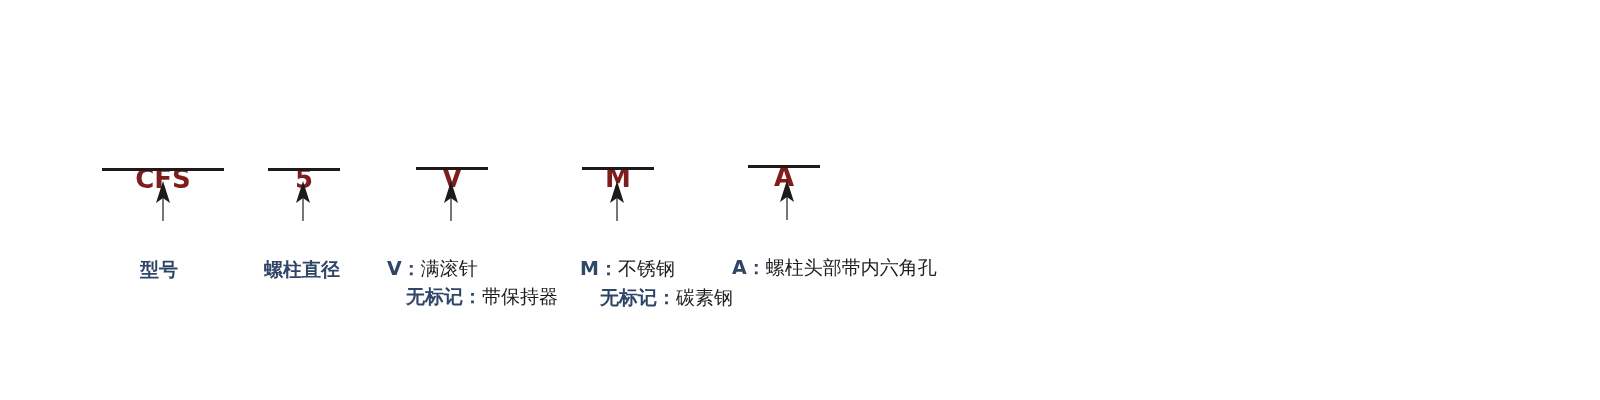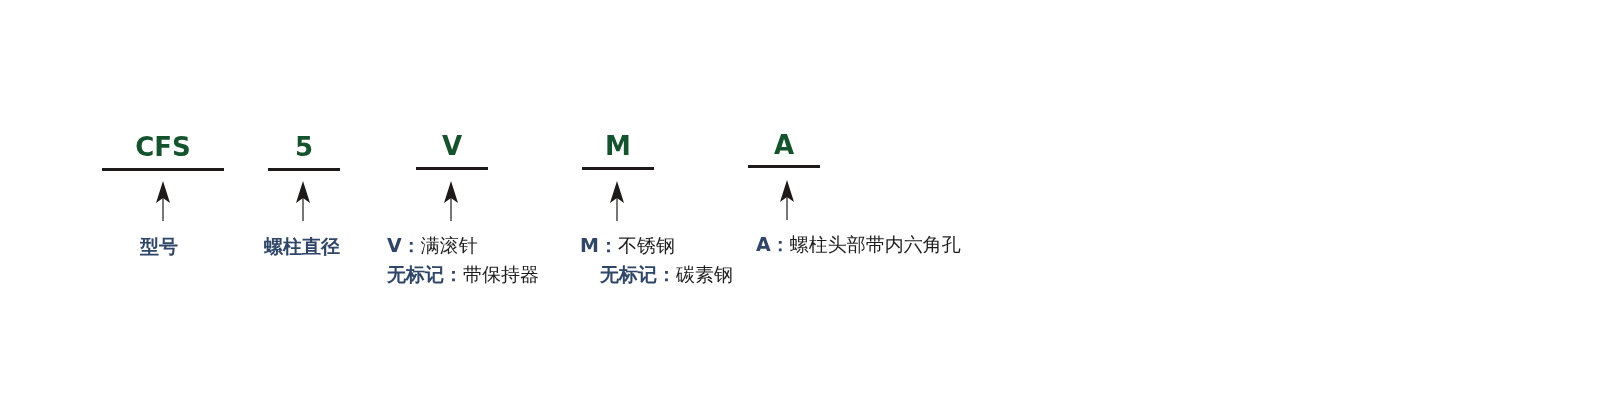--- a/index.html
+++ b/index.html
@@ -2,29 +2,31 @@
 <html><head>
   <meta charset="utf-8">
   <style>
     html, body { margin: 0; padding: 0; }
     body {
       width: 1600px; height: 400px; background: #ffffff; position: relative;
       overflow: hidden;
       font-family: "DejaVu Sans", "Liberation Sans", sans-serif;
     }
     .code {
-      position: absolute; font-weight: bold; color: #14532d;
+      position: absolute; font-weight: bold; color: #7f1d1d;
       font-size: 26px; text-align: center; line-height: 30px;
       font-family: "DejaVu Sans", "Liberation Sans", sans-serif;
+      margin-top: 32px;
     }
     .bar { position: absolute; height: 3px; background: #1f1a1a; }
     .arrow { position: absolute; width: 16px; height: 42px; }
     .label {
       position: absolute; font-size: 19px; color: #1e1e1e; line-height: 28px;
       white-space: nowrap;
+      margin-top: 23px;
     }
     .label .key { font-weight: bold; color: #2f4668; }
     .title { font-weight: bold; color: #2f4668; font-size: 19px; }
   </style>
 </head>
 <body>
 
 <div class="code" style="left:103px;width:120px;top:132px;">CFS</div>
 <div class="bar" style="left:102px;width:122px;top:168px;"></div>
 <svg class="arrow" style="left:155px;top:181px;" viewBox="0 0 16 42">
@@ -43,21 +45,21 @@
 
 <div class="code" style="left:416px;width:72px;top:131px;">V</div>
 <div class="bar" style="left:416px;width:72px;top:167px;"></div>
 <svg class="arrow" style="left:443px;top:181px;" viewBox="0 0 16 42">
   <line x1="8" y1="14" x2="8" y2="40" stroke="#1f1a1a" stroke-width="1.2"></line>
   <polygon points="8,0 1,22 8,17 15,22" fill="#1f1a1a"></polygon>
 </svg>
 <div class="label" style="left:387px;top:231px;">
   <span class="key">V：</span><span>满滚针</span>
 </div>
-<div class="label" style="left:387px;top:260px;">
+<div class="label" style="left:406px;top:260px;font-family:Liberation Serif, serif;">
   <span class="key">无标记：</span><span>带保持器</span>
 </div>
 
 <div class="code" style="left:582px;width:72px;top:131px;">M</div>
 <div class="bar" style="left:582px;width:72px;top:167px;"></div>
 <svg class="arrow" style="left:609px;top:181px;" viewBox="0 0 16 42">
   <line x1="8" y1="14" x2="8" y2="40" stroke="#1f1a1a" stroke-width="1.2"></line>
   <polygon points="8,0 1,22 8,17 15,22" fill="#1f1a1a"></polygon>
 </svg>
 <div class="label" style="left:580px;top:231px;">
@@ -66,15 +68,15 @@
 <div class="label" style="left:600px;top:260px;">
   <span class="key">无标记：</span><span>碳素钢</span>
 </div>
 
 <div class="code" style="left:748px;width:72px;top:130px;">A</div>
 <div class="bar" style="left:748px;width:72px;top:165px;"></div>
 <svg class="arrow" style="left:779px;top:180px;" viewBox="0 0 16 42">
   <line x1="8" y1="14" x2="8" y2="40" stroke="#1f1a1a" stroke-width="1.2"></line>
   <polygon points="8,0 1,22 8,17 15,22" fill="#1f1a1a"></polygon>
 </svg>
-<div class="label" style="left:756px;top:230px;">
+<div class="label" style="left:732px;top:230px;">
   <span class="key">A：</span><span>螺柱头部带内六角孔</span>
 </div>
 
 </body></html>

